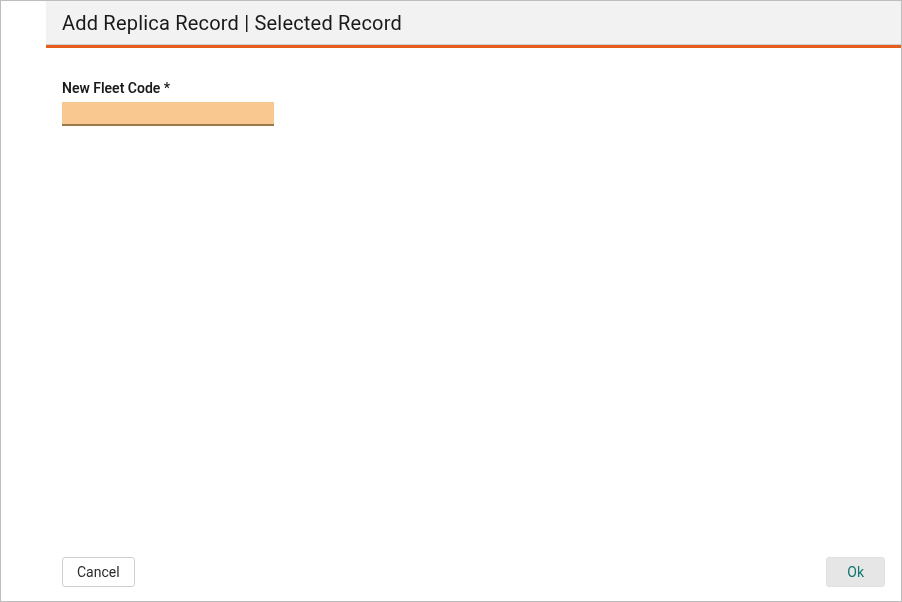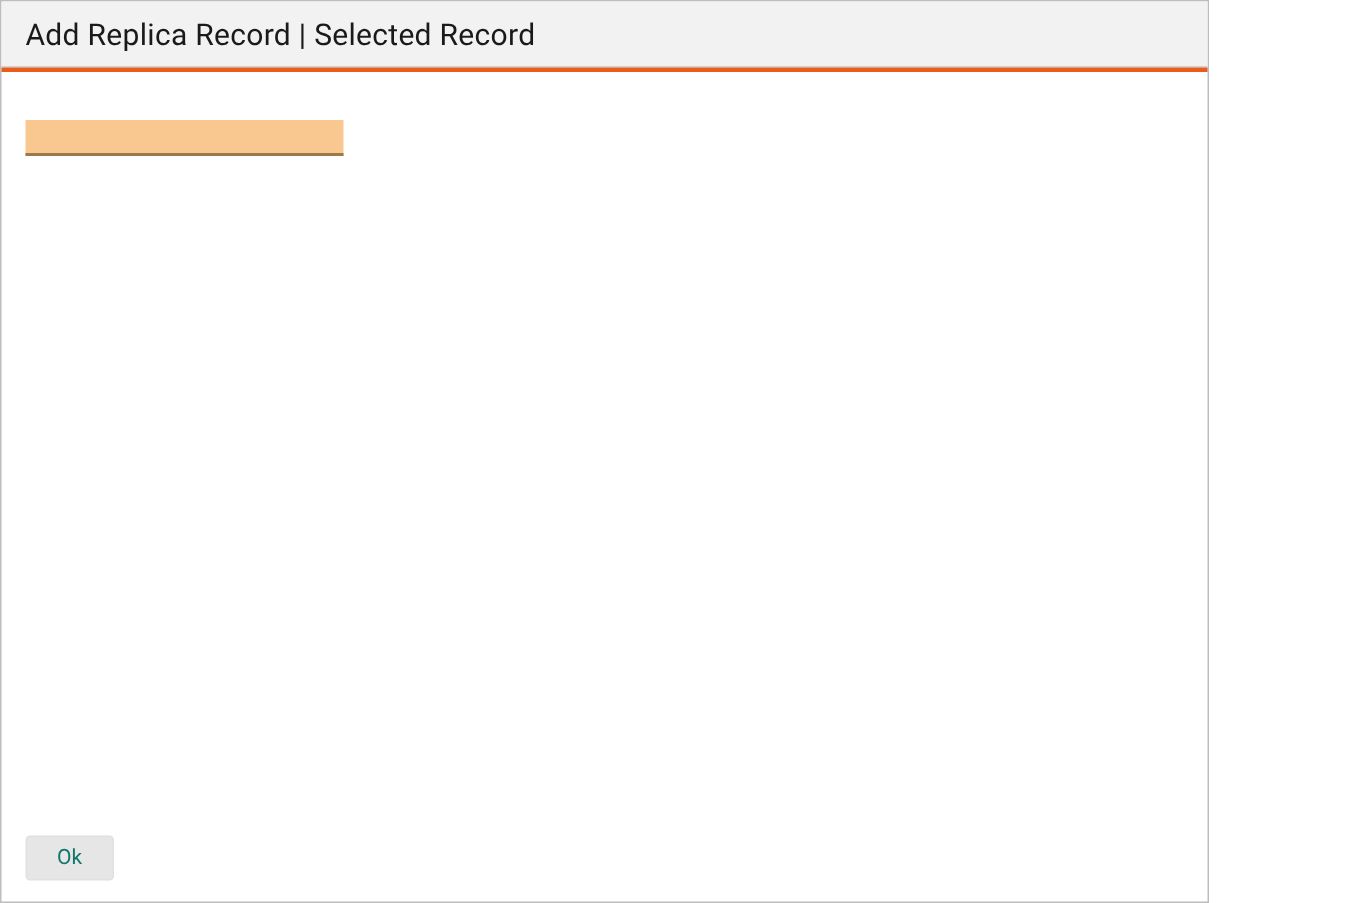--- a/index.html
+++ b/index.html
@@ -8,26 +8,27 @@
       padding: 0;
     }
     body {
       font-family: -apple-system, BlinkMacSystemFont, "Segoe UI", Roboto, Arial, sans-serif;
       background: #fff;
       width: 902px;
       height: 602px;
       overflow: hidden;
     }
     .dialog {
-      width: 806px;
+      width: 902px;
       height: 602px;
       border: 1px solid #bdbdbd;
       display: flex;
       flex-direction: column;
       background: #fff;
+      padding-left: 45px;
     }
     .dialog-header {
       background: #f2f2f2;
       border-bottom: 1px solid #d0d0d0;
       padding: 10px 16px 9px 16px;
     }
     .dialog-title {
       font-size: 20px;
       font-weight: 400;
       color: #1a1a1a;
@@ -89,18 +90,20 @@
   </style>
 </head>
 <body>
 
 <div class="dialog">
   <div class="dialog-header">
     <h1 class="dialog-title">Add Replica Record | Selected Record</h1>
   </div>
   <div class="divider-bar"></div>
   <div class="dialog-body">
+    <label class="field-label">New Fleet Code *</label>
     <input type="text" class="input-fleet-code" value="" style="">
   </div>
   <div class="dialog-footer">
+    <button class="btn btn-cancel">Cancel</button>
     <button class="btn btn-ok" disabled="">Ok</button>
   </div>
 </div>
 
 </body></html>

